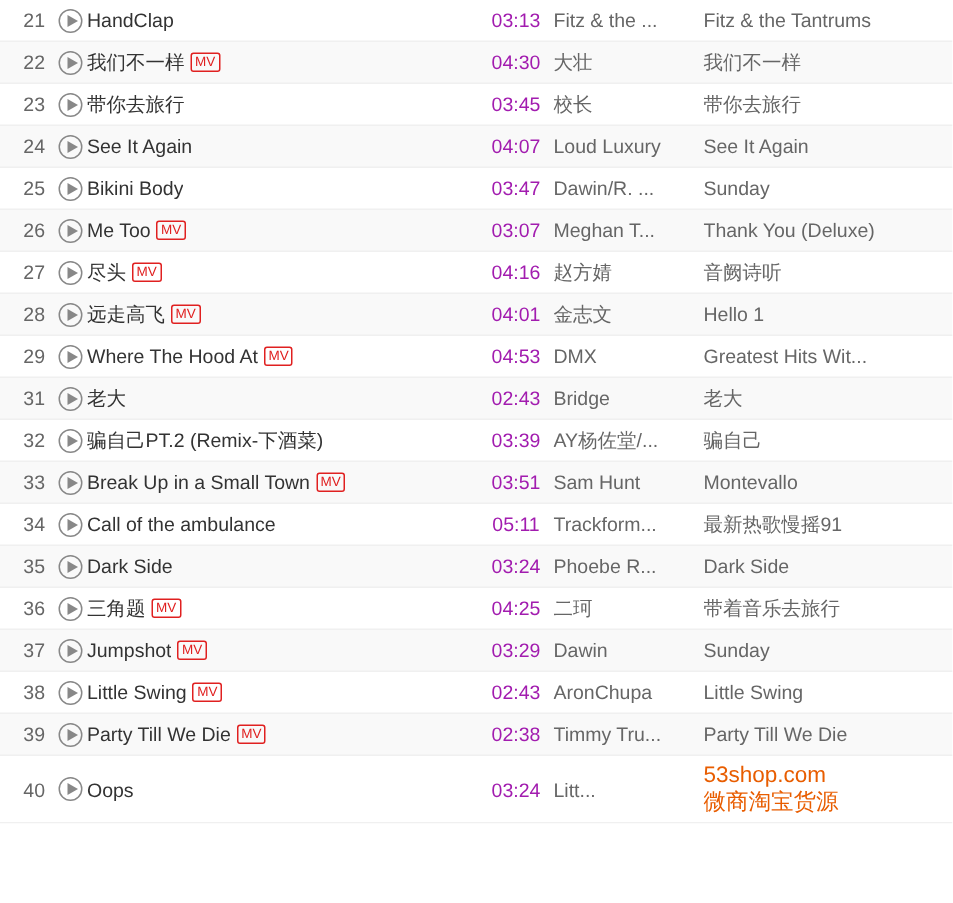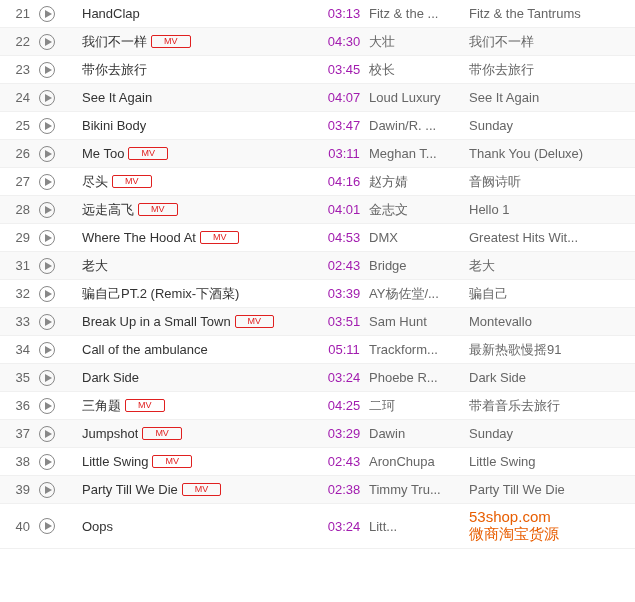--- a/index.html
+++ b/index.html
@@ -65,30 +65,29 @@
       gap: 4px;
       overflow: hidden;
       text-overflow: ellipsis;
       white-space: nowrap;
       color: #333;
     }
     .title-text {
       overflow: hidden;
       text-overflow: ellipsis;
       white-space: nowrap;
-      margin-left: 24px;
     }
     .mv-badge {
       display: inline-flex;
       align-items: center;
       justify-content: center;
       border: 1px solid #e02020;
       color: #e02020;
       font-size: 9px;
-      padding: 0 12px;
+      padding: 0 2px;
       border-radius: 2px;
       flex-shrink: 0;
       height: 13px;
       line-height: 13px;
     }
     .col-duration {
       width: 50px;
       color: #a21caf;
       text-align: center;
       flex-shrink: 0;
@@ -189,21 +188,21 @@
       <div class="col-num">26</div>
       <div class="col-play">
         <div class="play-btn">
           <div class="play-triangle"></div>
         </div>
       </div>
       <div class="col-title">
         <span class="title-text">Me Too</span>
         <span class="mv-badge">MV</span>
       </div>
-      <div class="col-duration">03:11</div>
+      <div class="col-duration">03:07</div>
       <div class="col-artist">Meghan T...</div>
       <div class="col-album">Thank You (Deluxe)</div>
     </div>
     <div class="track-row">
       <div class="col-num">27</div>
       <div class="col-play">
         <div class="play-btn">
           <div class="play-triangle"></div>
         </div>
       </div>

